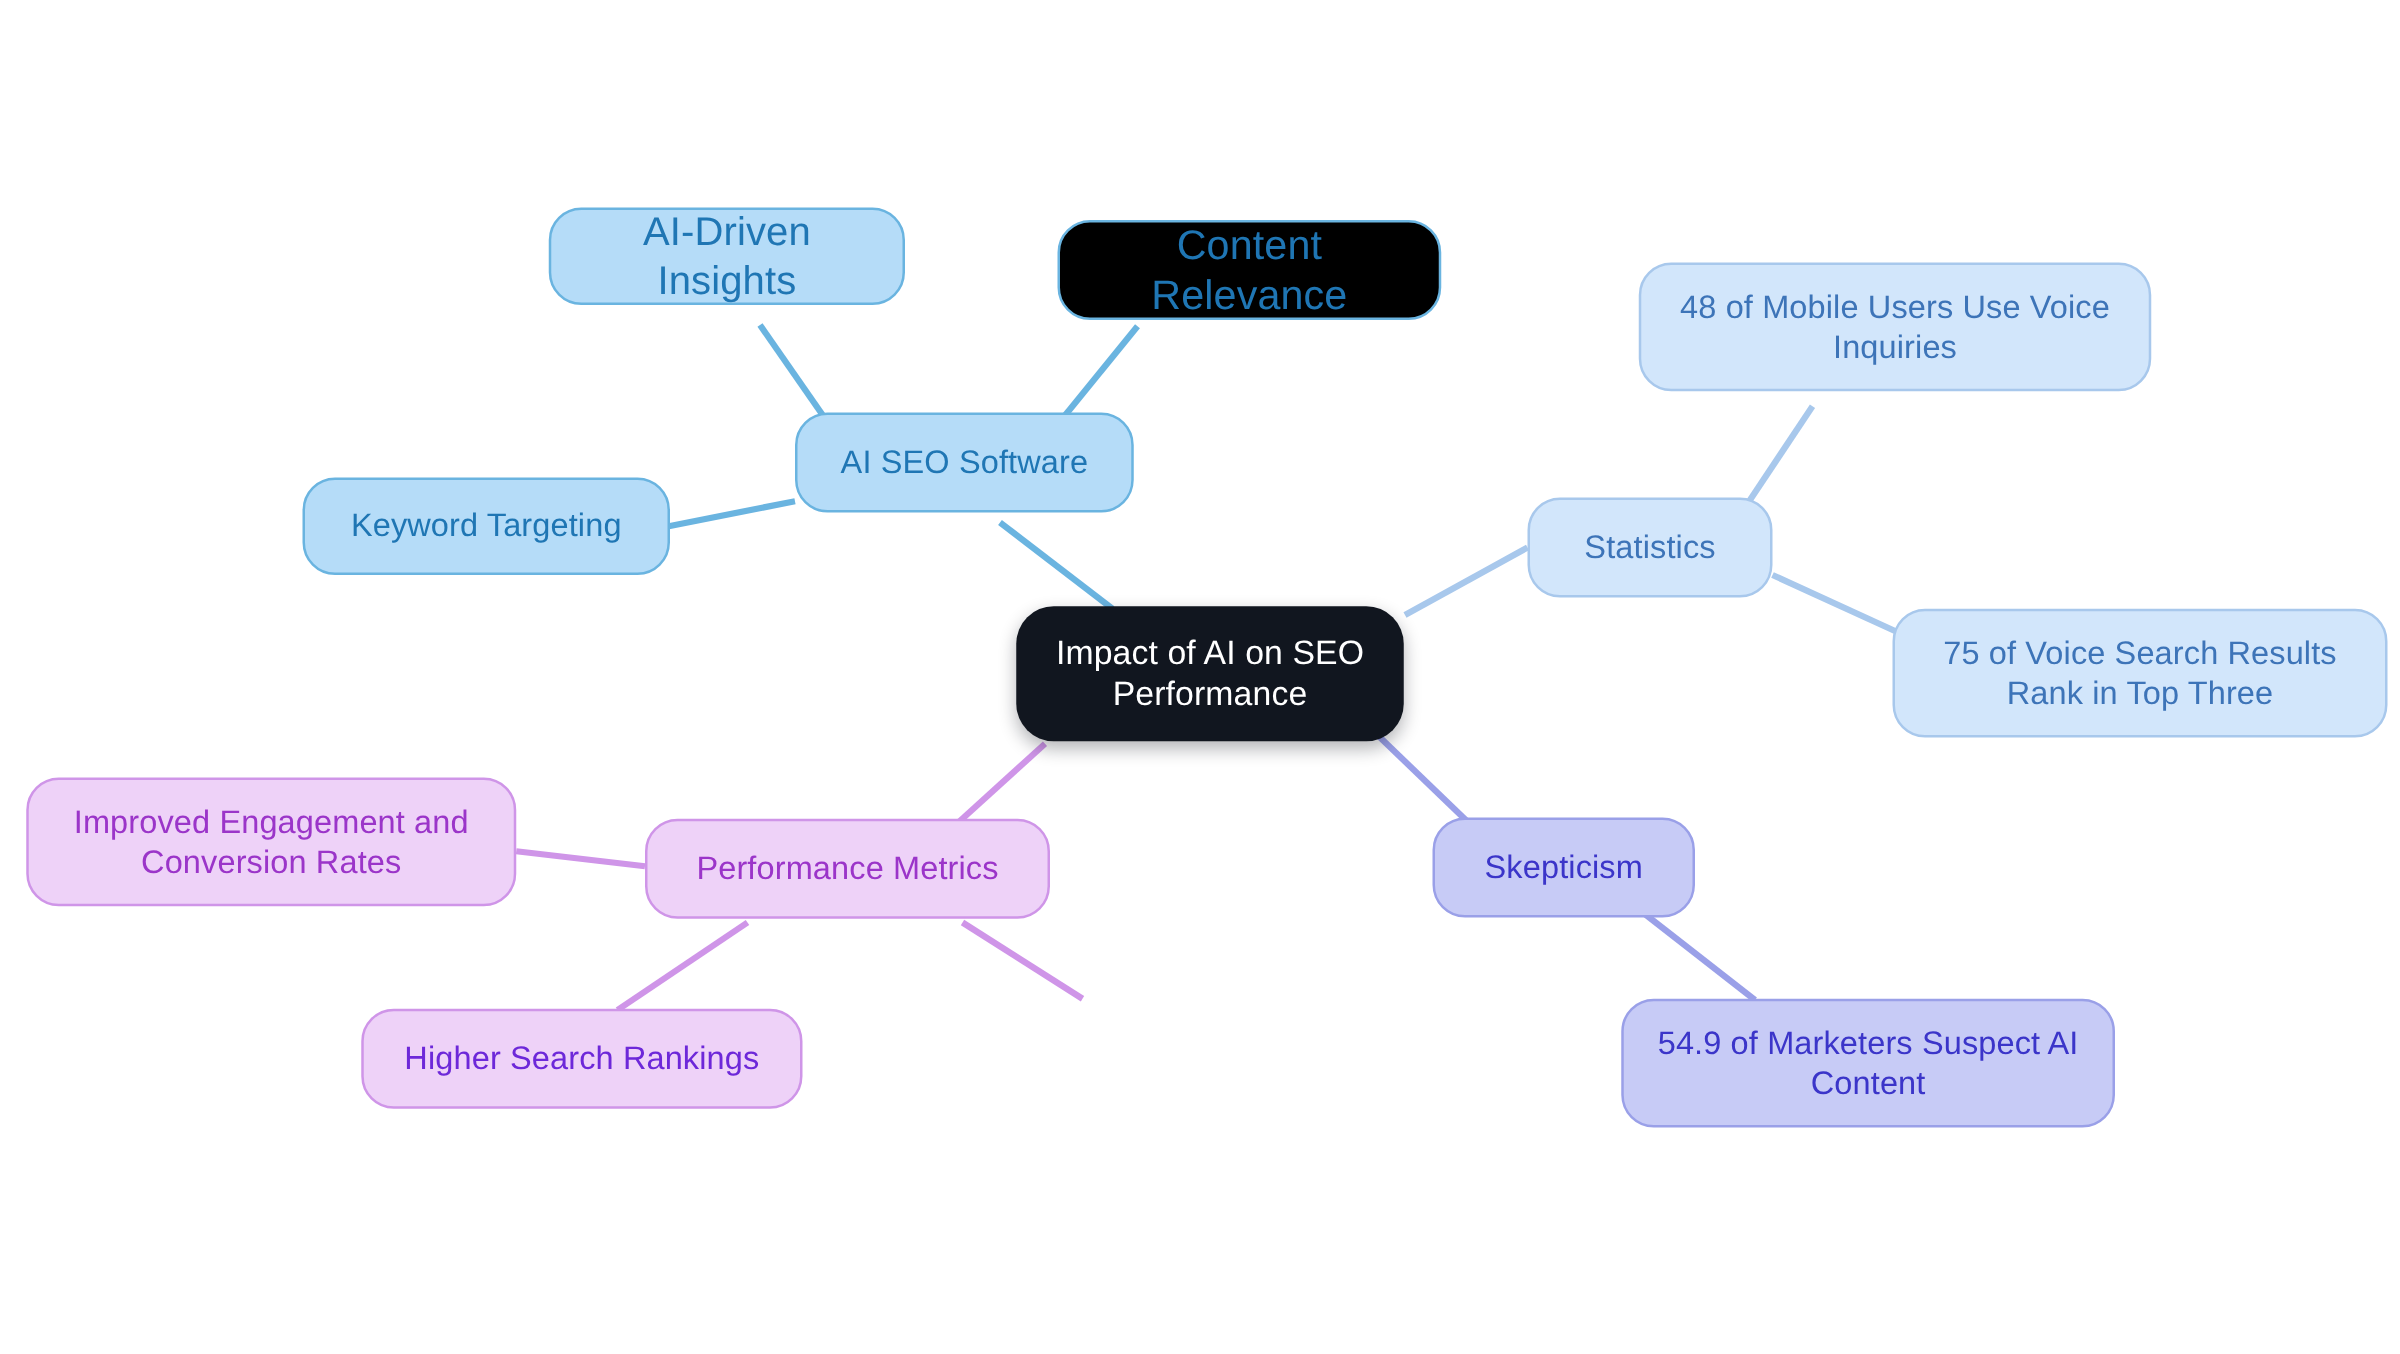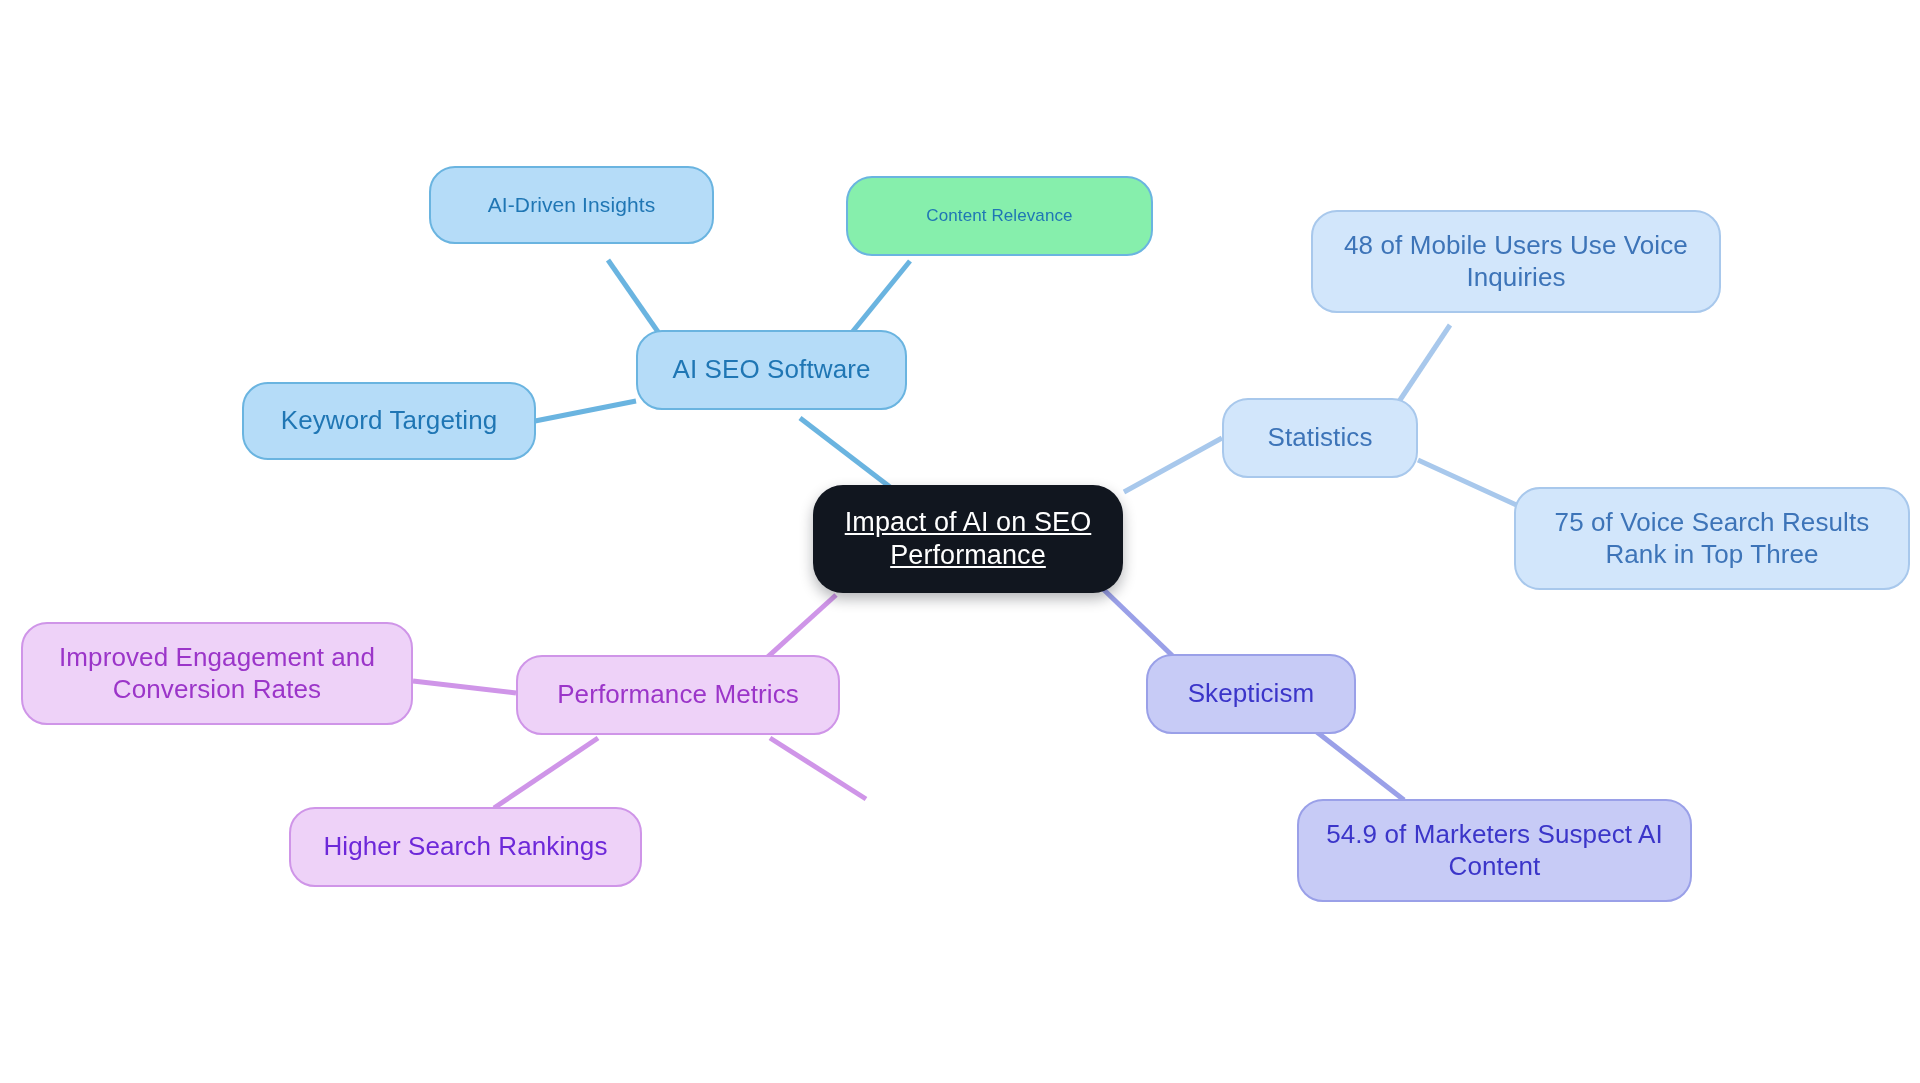--- a/index.html
+++ b/index.html
@@ -39,21 +39,20 @@
     border-width: 2px;
     line-height: 1.22;
     letter-spacing: 0.1px;
     padding: 6px 14px;
     white-space: pre-line;
   }
   .node.root {
     border-radius: 30px;
     border-width: 0;
     box-shadow: 0 6px 14px rgba(10, 14, 22, 0.30);
-    text-decoration: underline;
   }
   .node-label {
     display: block;
     width: 100%;
   }
 </style>
 </head>
 <body>
 
 <div id="mindmap-root">
@@ -71,27 +70,27 @@
 
     <line x1="1102" y1="588" x2="1182" y2="665" stroke="#9aa0e8" stroke-width="5"></line>
     <line x1="1313" y1="729" x2="1404" y2="800" stroke="#9aa0e8" stroke-width="5"></line>
 
     <line x1="836" y1="595" x2="760" y2="664" stroke="#cf95e8" stroke-width="5"></line>
     <line x1="516" y1="693" x2="413" y2="681" stroke="#cf95e8" stroke-width="5"></line>
     <line x1="598" y1="738" x2="494" y2="808" stroke="#cf95e8" stroke-width="5"></line>
     <line x1="770" y1="738" x2="866" y2="799" stroke="#cf95e8" stroke-width="5"></line>
   </svg>
 
-  <div class="node" style="left:429px; top:166px; width:285px; height:78px;
-              background:#b5dcf8; border-color:#6ab4e0; color:#1f76b4; font-size:21px;">
+  <div class="node" style="left:439px; top:166px; width:285px; height:78px;
+              background:#b5dcf8; border-color:#6ab4e0; color:#1f76b4; font-size:32px;">
     <span class="node-label">AI-Driven Insights</span>
   </div>
 
   <div class="node" style="left:846px; top:176px; width:307px; height:80px;
-              background:#86efac; border-color:#6ab4e0; color:#1f76b4; font-size:17px;">
+              background:#000000; border-color:#6ab4e0; color:#1f76b4; font-size:33px;">
     <span class="node-label">Content Relevance</span>
   </div>
 
   <div class="node" style="left:242px; top:382px; width:294px; height:78px;
               background:#b5dcf8; border-color:#6ab4e0; color:#1f76b4; font-size:26px;">
     <span class="node-label">Keyword Targeting</span>
   </div>
 
   <div class="node" style="left:636px; top:330px; width:271px; height:80px;
               background:#b5dcf8; border-color:#6ab4e0; color:#1f76b4; font-size:26px;">

